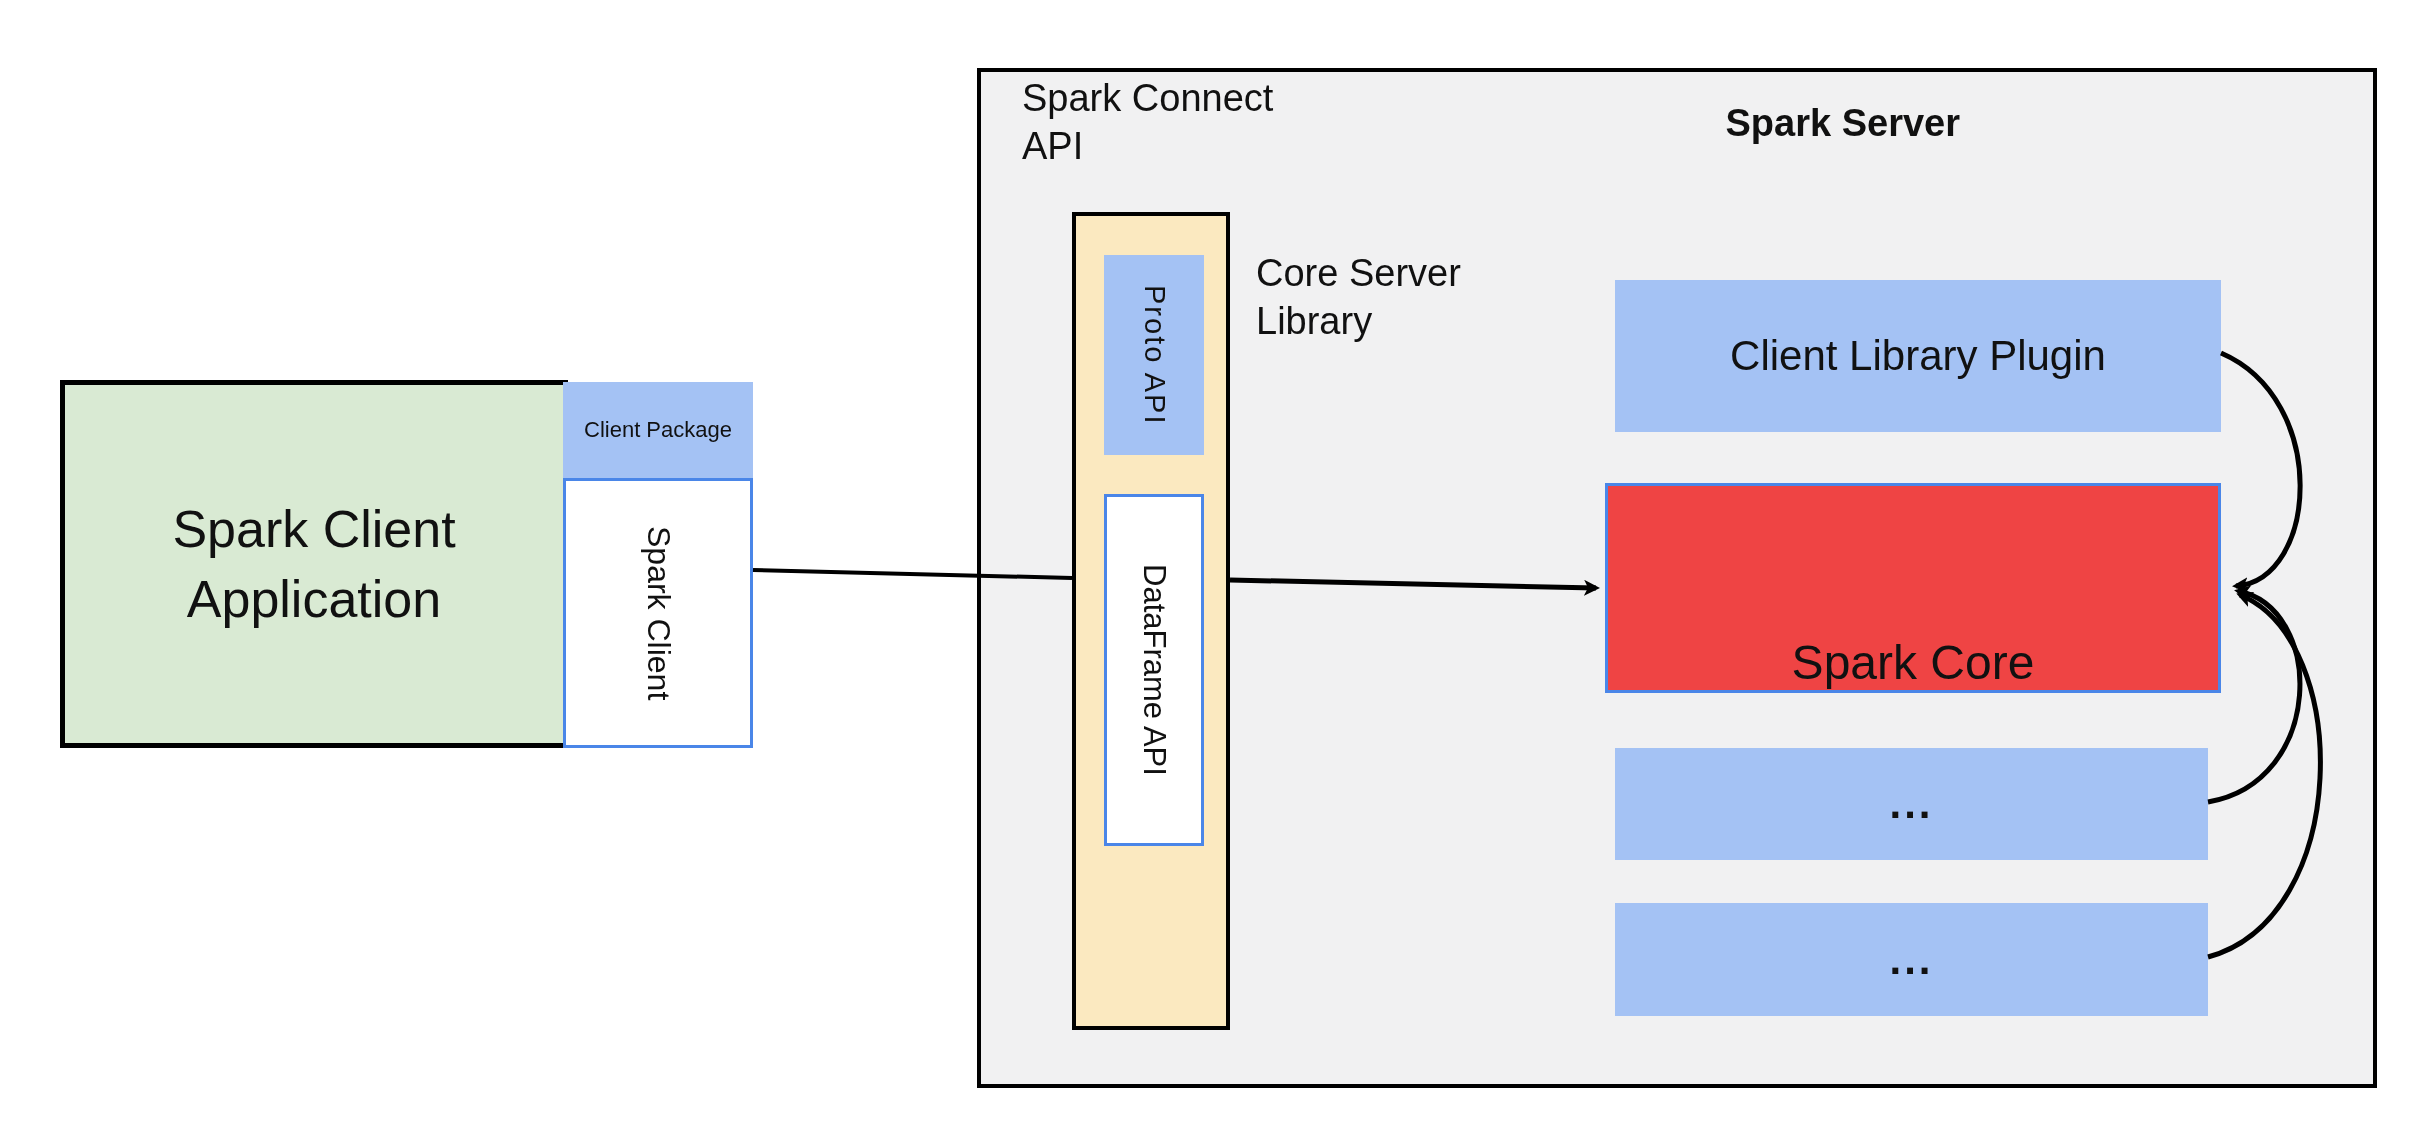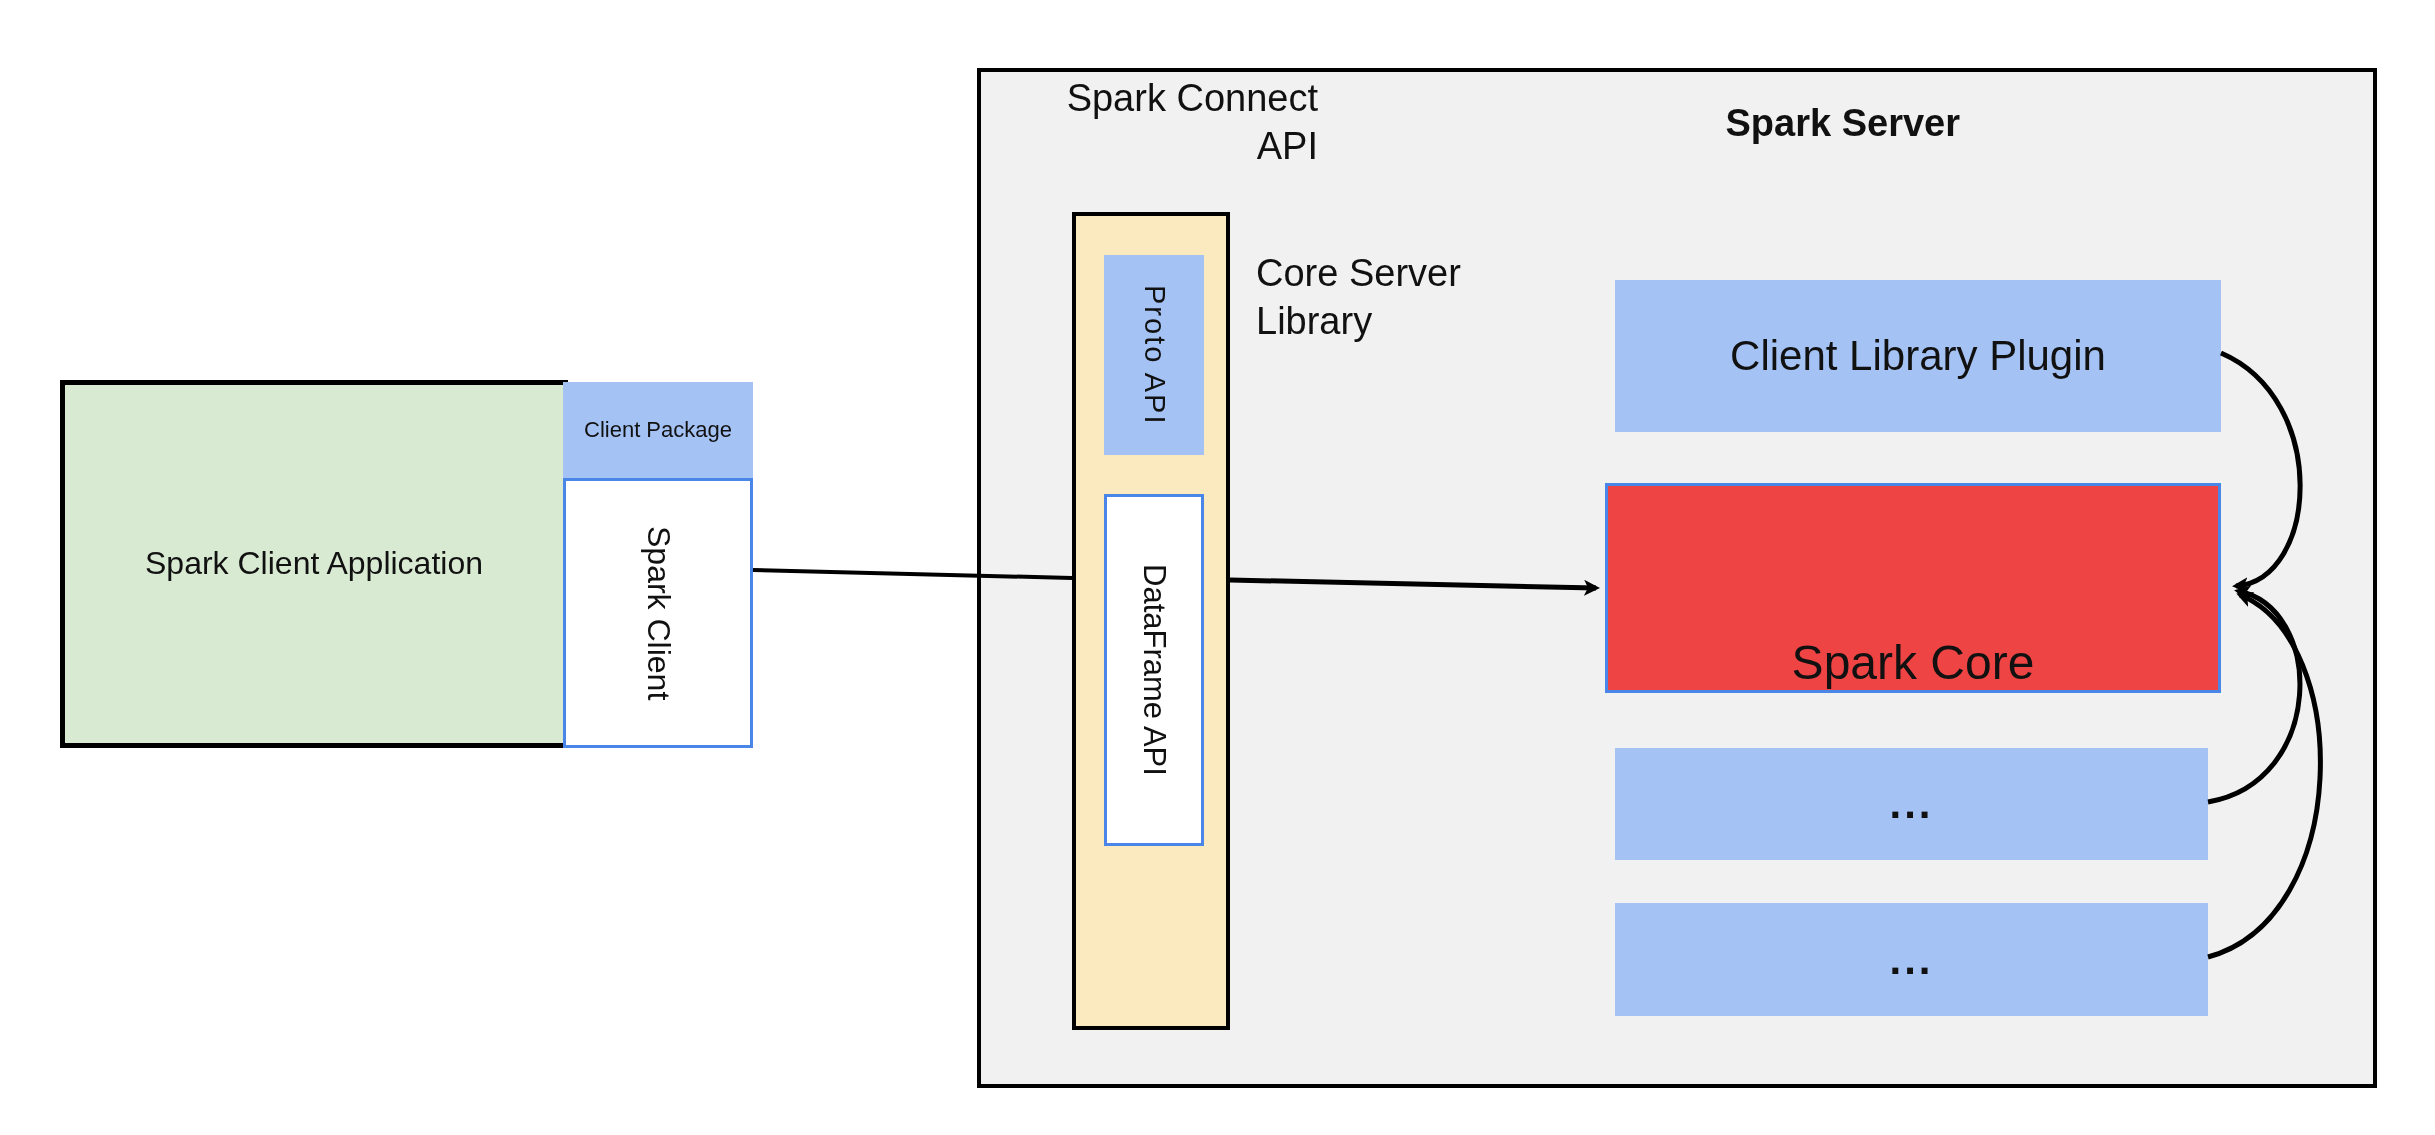--- a/index.html
+++ b/index.html
@@ -7,29 +7,29 @@
   #canvas{position:relative;width:2435px;height:1135px;background:#ffffff;overflow:hidden;}
 
   .abs{position:absolute;box-sizing:border-box;}
 
   
   .server-box{left:977px;top:68px;width:1400px;height:1020px;
     background:var(--server-bg,#F1F1F2);border:4px solid #000;z-index:1;}
 
   
   .lbl{z-index:3;line-height:1.26;}
-  .connect-label{left:1022px;top:75px;width:296px;text-align:right;font-size:38px;}
+  .connect-label{left:1022px;top:75px;width:296px;text-align:left;font-size:38px;}
   .server-title{left:1640px;top:100px;width:320px;text-align:right;font-size:38px;font-weight:bold;}
   .lib-label{left:1256px;top:250px;width:330px;text-align:left;font-size:38px;}
 
   
   .green-box{left:60px;top:380px;width:508px;height:368px;
     background:var(--green-fill,#D9EAD3);border:5px solid #000;z-index:2;
     display:flex;align-items:center;justify-content:center;text-align:center;
-    font-size:32px;line-height:1.35;padding:11px 20px;}
+    font-size:52px;line-height:1.35;padding:11px 20px;}
   .client-package{left:563px;top:382px;width:190px;height:96px;
     background:var(--box-blue,#A4C2F4);z-index:3;
     display:flex;align-items:center;justify-content:center;text-align:right;
     font-size:22px;line-height:1.3;}
   .spark-client{left:563px;top:478px;width:190px;height:270px;
     background:#fff;border:3px solid var(--blue-border,#4A86E8);z-index:3;
     display:flex;align-items:center;justify-content:center;}
 
   
   .yellow-col{left:1072px;top:212px;width:158px;height:818px;

